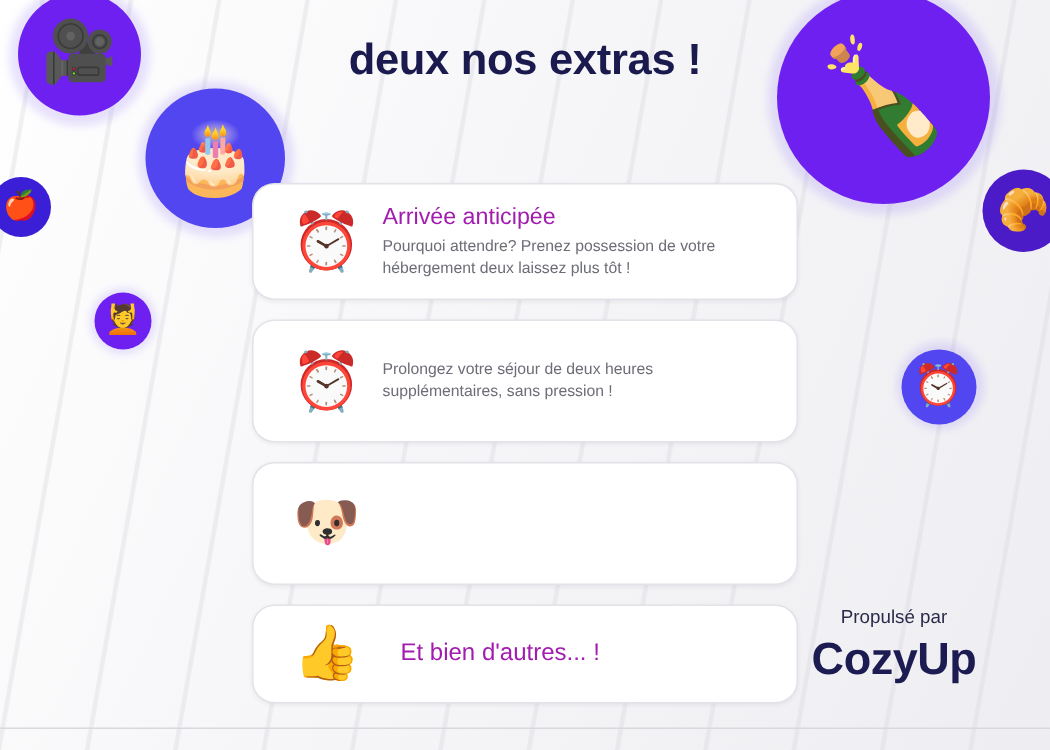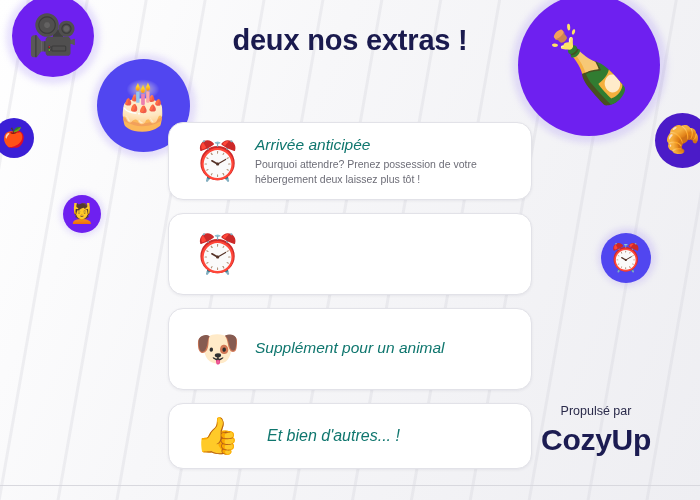--- a/index.html
+++ b/index.html
@@ -109,27 +109,26 @@
     line-height: 1;
     font-family: "DejaVu Sans", sans-serif;
   }
   .card-emoji.small { font-size: 36px; }
   .card-text {
     flex: 1 1 auto;
     padding-left: 6px;
     min-width: 0;
   }
   .card-title {
-    color: #0f766e;
+    color: #a21caf;
     font-size: 15.5px;
     font-weight: normal;
     line-height: 1.25;
     margin: 0 0 3px 0;
     white-space: nowrap;
-    font-style: italic;
   }
   .card-desc {
     color: #6d6d77;
     font-size: 10.5px;
     line-height: 1.45;
     margin: 0;
   }
   .card.no-desc .card-title {
     margin: 12px;
     font-size: 16px;
@@ -217,29 +216,29 @@
         <p class="card-title">Arrivée anticipée</p>
         <p class="card-desc">Pourquoi attendre? Prenez possession de votre hébergement deux laissez plus tôt !</p>
       </div>
     </div>
 
     <div class="card" id="card-1">
       <div class="card-emoji">
         <span>⏰</span>
       </div>
       <div class="card-text">
+        <p class="card-desc">Prolongez votre séjour de deux heures supplémentaires, sans pression !</p>
       </div>
     </div>
 
     <div class="card" id="card-2">
       <div class="card-emoji small">
         <span>🐶</span>
       </div>
       <div class="card-text">
-        <p class="card-title">Supplément pour un animal</p>
       </div>
     </div>
 
     <div class="card no-desc" id="card-3">
       <div class="card-emoji small">
         <span>👍</span>
       </div>
       <div class="card-text">
         <p class="card-title">Et bien d'autres... !</p>
       </div>

